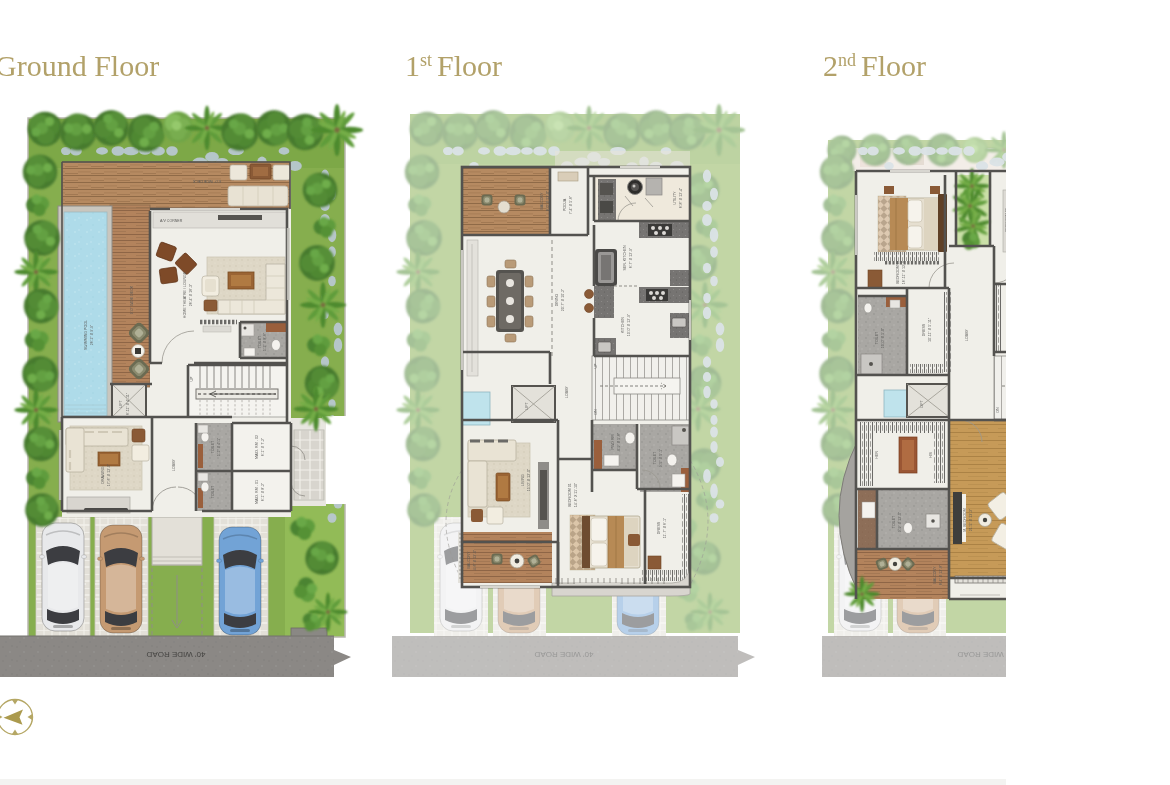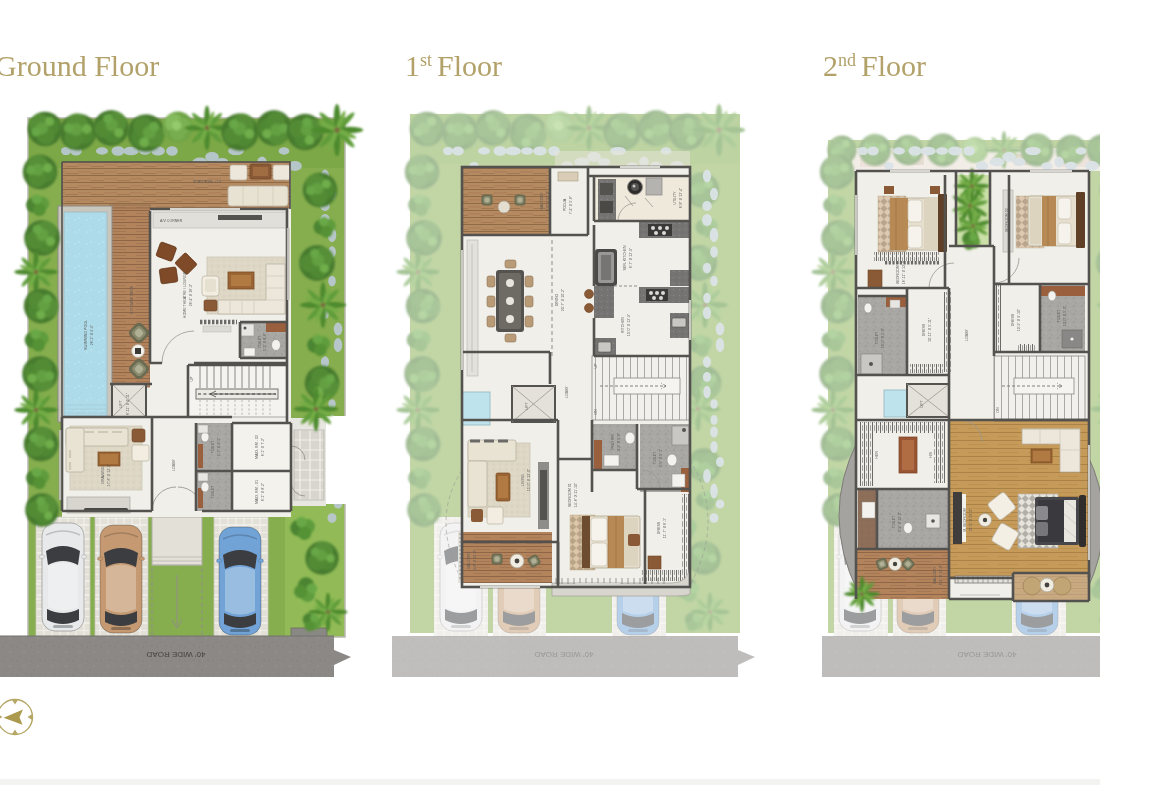--- a/index.html
+++ b/index.html
@@ -1,16 +1,16 @@
 <!DOCTYPE html>
 <html><head>
 <meta charset="utf-8">
 <style>
 html,body{margin:0;padding:0;background:#ffffff;}
-#page{position:relative;width:1100px;height:785px;overflow:hidden;background:#ffffff;font-family:"Liberation Sans",sans-serif;}
+#page{position:relative;width:1006px;height:785px;overflow:hidden;background:#ffffff;font-family:"Liberation Sans",sans-serif;}
 svg{display:block;}
 .ttl{font-family:"Liberation Serif",serif;fill:#b2a169;font-size:30px;}
 .sup{font-family:"Liberation Serif",serif;fill:#b2a169;font-size:18px;}
 .lbl2{font-family:"Liberation Sans",sans-serif;fill:#5a5a58;font-size:3.6px;}
 </style>
 </head>
 <body>
 <div id="page">
 <svg width="1170" height="785" viewBox="0 0 1170 785">
 <defs>

